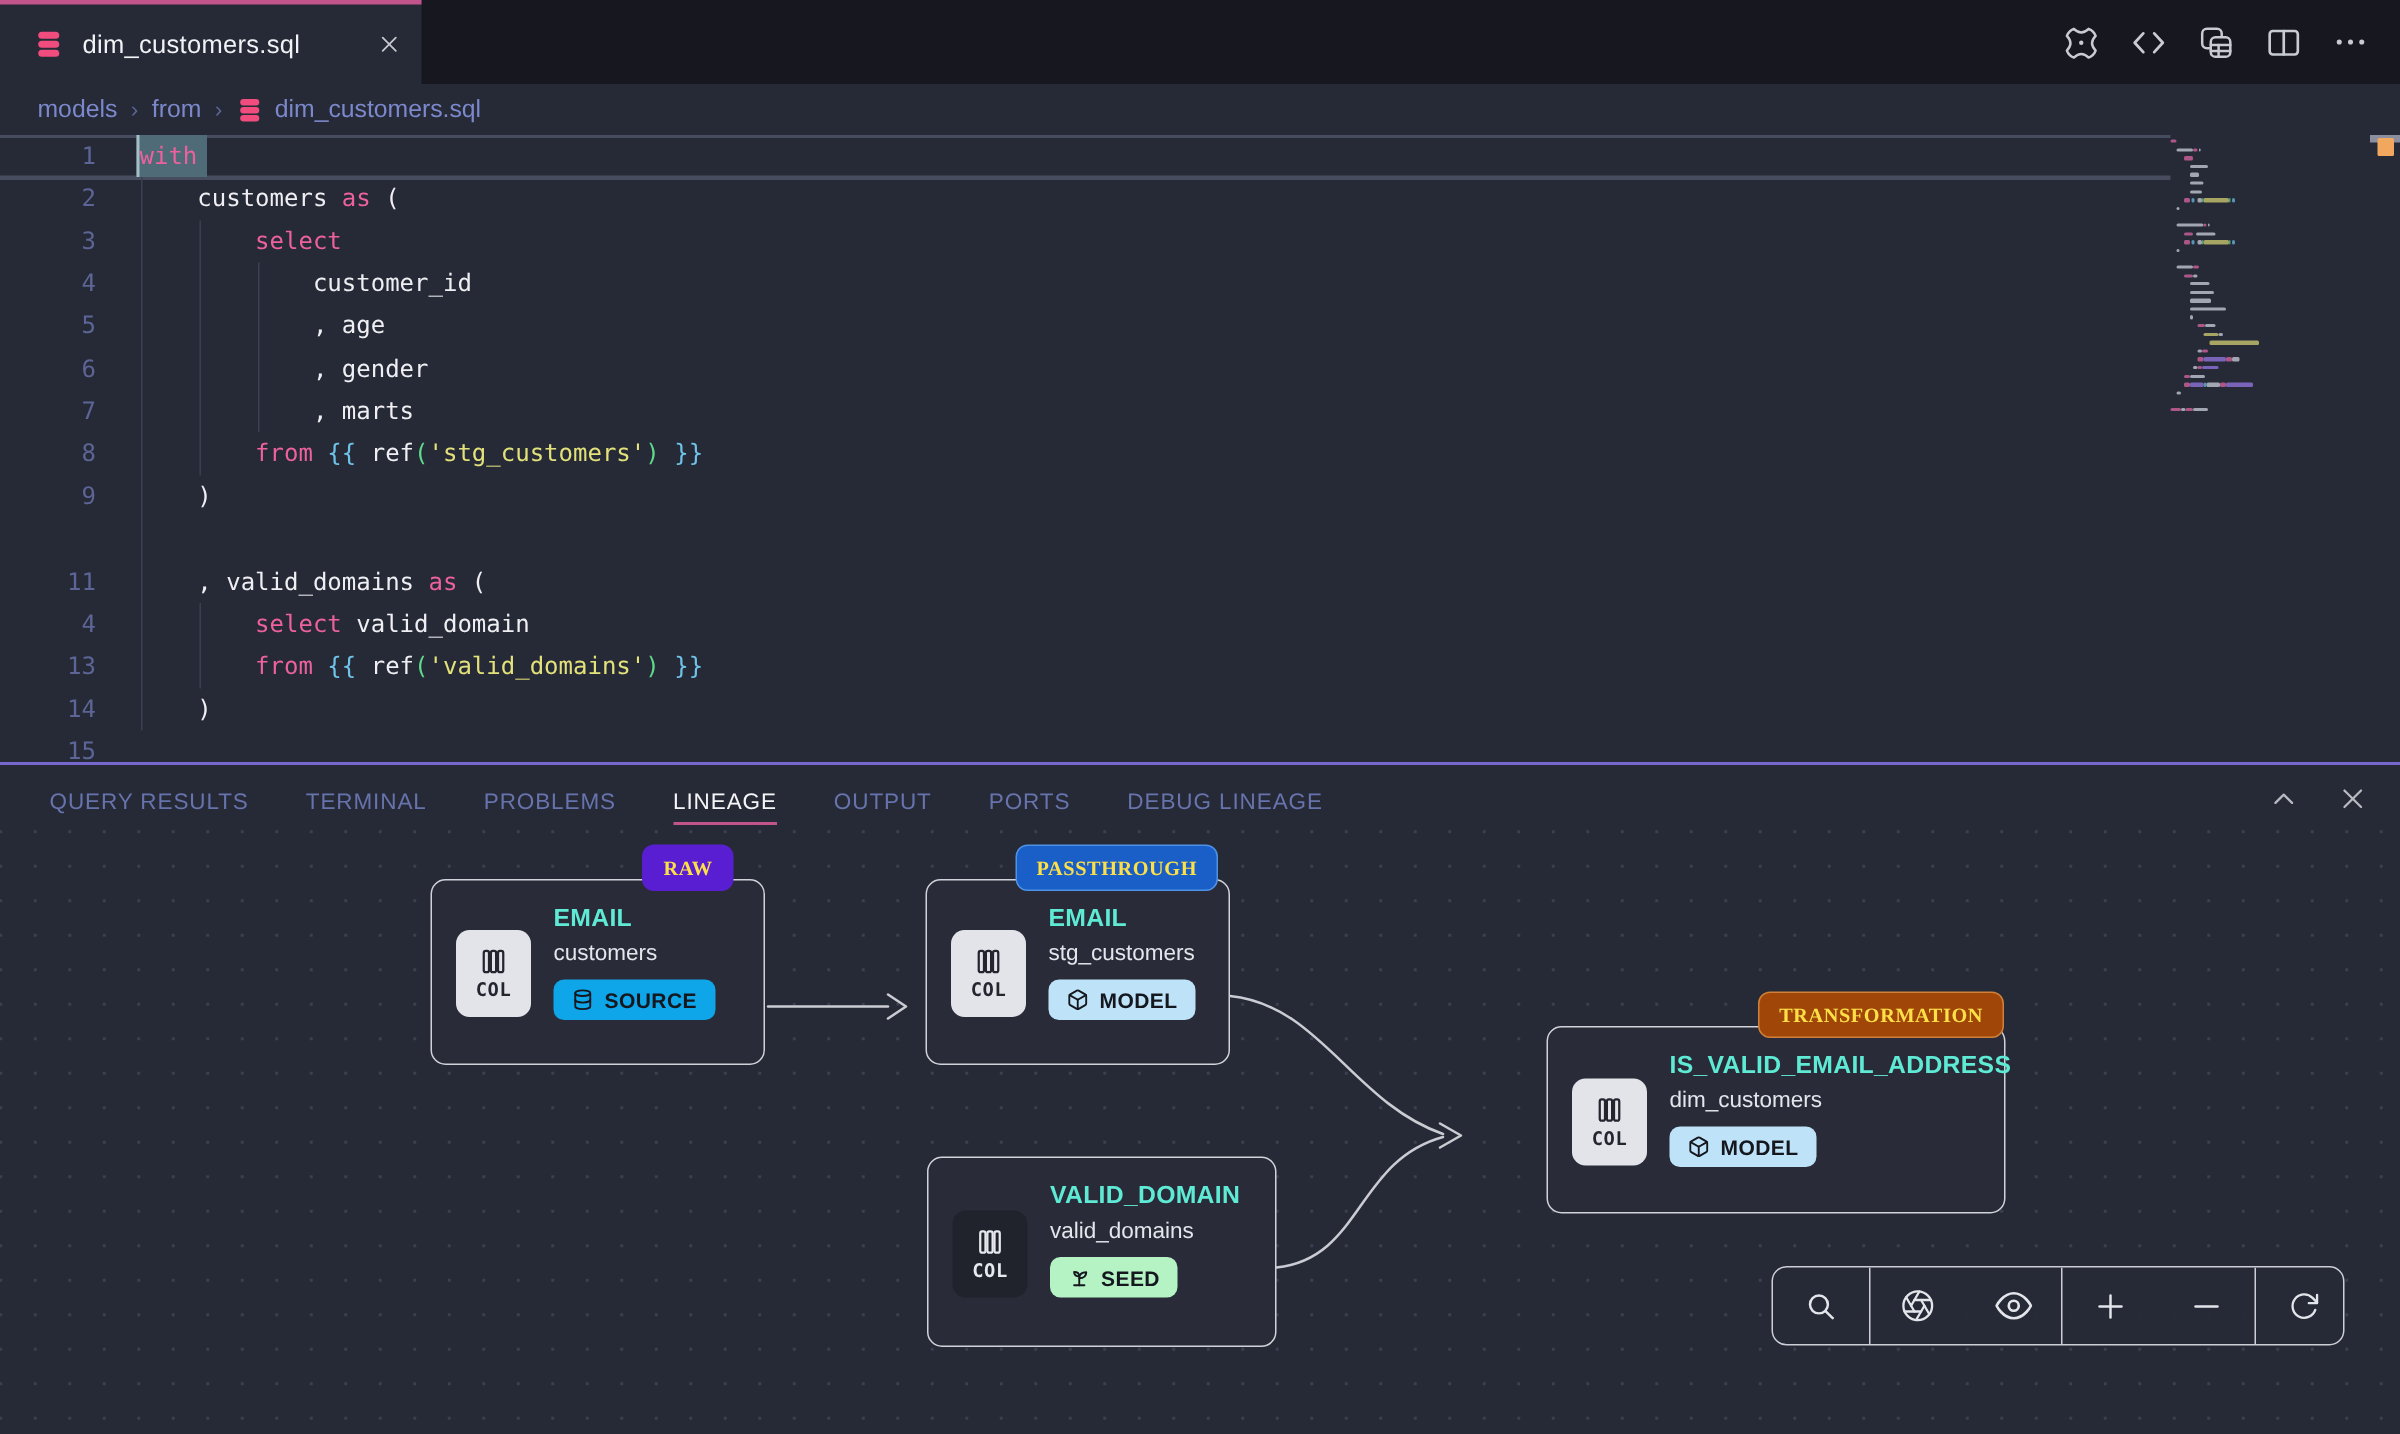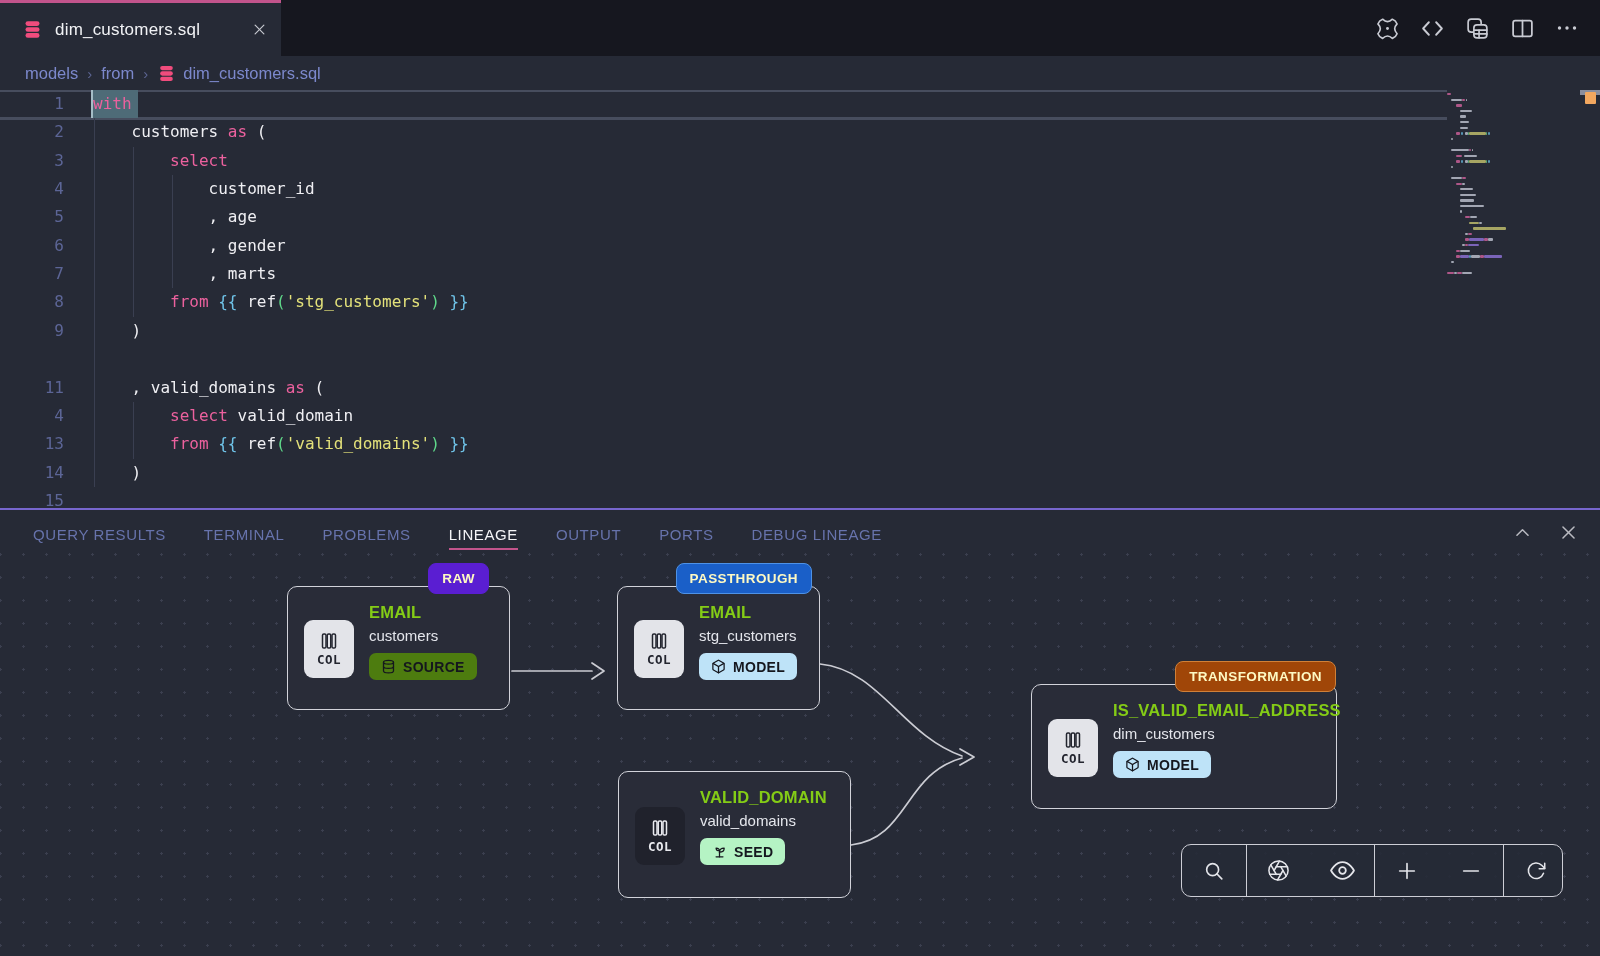--- a/index.html
+++ b/index.html
@@ -61,29 +61,29 @@
 
   
   .canvas { position:absolute; left:0; top:552px; width:1600px; height:404px; background:#262A36;
     background-image:radial-gradient(#3B3F4F 1.1px, transparent 1.3px); background-size:23px 23px;
     background-position:12px 14px; }
   .edges { position:absolute; left:0; top:0; pointer-events:none; }
 
   .lnode { position:absolute; background:#292C38; border:1.3px solid #D2D3DA; border-radius:10px;
     display:flex; padding:16px 14px 14px 16px; gap:15px; cursor:pointer; }
   .lnode-tag { position:absolute; top:-24px; height:31px; display:inline-flex; align-items:center;
-    padding:0 13px; border-radius:8px; color:#fef9c3; font-size:13.5px; font-weight:bold; letter-spacing:.4px; }
+    padding:0 13px; border-radius:8px; color:#fde047; font-size:13.5px; font-weight:bold; letter-spacing:.4px;font-family:Liberation Serif, serif; }
   .icon-box { flex:0 0 50px; height:58px; border-radius:9px; display:flex; flex-direction:column;
     align-items:center; justify-content:center; gap:1px; align-self:center; }
   .icon-box.light { background:#E3E4E9; color:#23252F; }
   .icon-box.dark { background:#20222C; color:#E8E9EE; }
   .icon-box .col-label { font-size:12.5px; font-weight:bold; letter-spacing:.4px;
     font-family:"DejaVu Sans Mono", monospace; }
   .lnode-body { display:flex; flex-direction:column; }
-  .lnode-title { color:#84cc16; font-size:16.5px; font-weight:600; letter-spacing:.2px; }
+  .lnode-title { color:#5eead4; font-size:16.5px; font-weight:600; letter-spacing:.2px; }
   .lnode-sub { color:#E4E6EC; font-size:15px; margin-top:5px; }
   .lnode-badge { margin-top:9px; align-self:flex-start; display:inline-flex; align-items:center; gap:7px;
     height:27px; padding:0 12px; border-radius:7px; color:#15171E; font-size:14px; font-weight:bold; letter-spacing:.3px; }
 
   
   .ltoolbar { position:absolute; left:1181px; top:292px; width:382px; height:53px;
     background:rgba(38,42,54,.9); border:1.3px solid #CDCED6; border-radius:10px; display:flex; overflow:hidden; }
   .ltb-section { display:flex; border-right:1.3px solid #CDCED6; }
   .ltb-section:last-child { border-right:none; }
   .ltb-btn { width:63.8px; height:100%; display:flex; align-items:center; justify-content:center;
@@ -440,21 +440,21 @@
               <rect x="4.2" y="3.5" width="4.2" height="17" rx="1.6"></rect>
               <rect x="9.9" y="3.5" width="4.2" height="17" rx="1.6"></rect>
               <rect x="15.6" y="3.5" width="4.2" height="17" rx="1.6"></rect>
             </svg>
           </span>
           <span class="col-label">COL</span>
         </div>
         <div class="lnode-body">
           <div class="lnode-title">EMAIL</div>
           <div class="lnode-sub">customers</div>
-          <div class="lnode-badge" style="background: #4d7c0f;">
+          <div class="lnode-badge" style="background: #0ea5e9;">
             <span style="width: 15px; height: 15px;">
               <svg width="100%" height="100%" viewBox="0 0 24 24" fill="none" stroke="currentColor" stroke-width="2" stroke-linecap="round" stroke-linejoin="round">
                 <ellipse cx="12" cy="5" rx="8" ry="3"></ellipse>
                 <path d="M4 5v7c0 1.7 3.6 3 8 3s8-1.3 8-3V5"></path>
                 <path d="M4 12v7c0 1.7 3.6 3 8 3s8-1.3 8-3v-7"></path>
               </svg>
             </span>
             <span>SOURCE</span>
           </div>
         </div>

